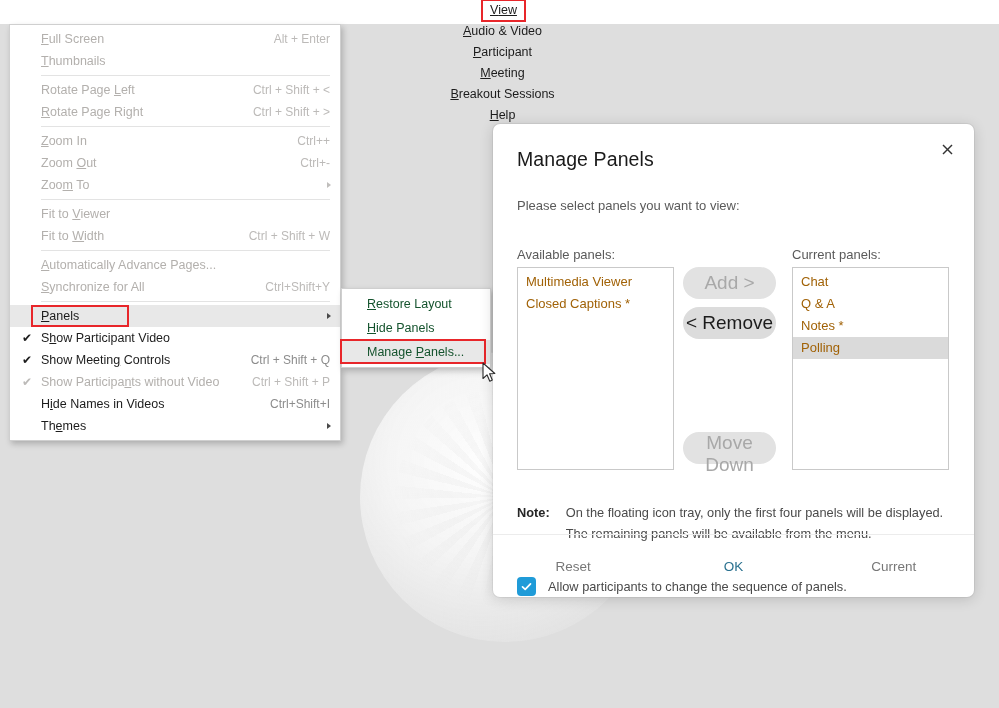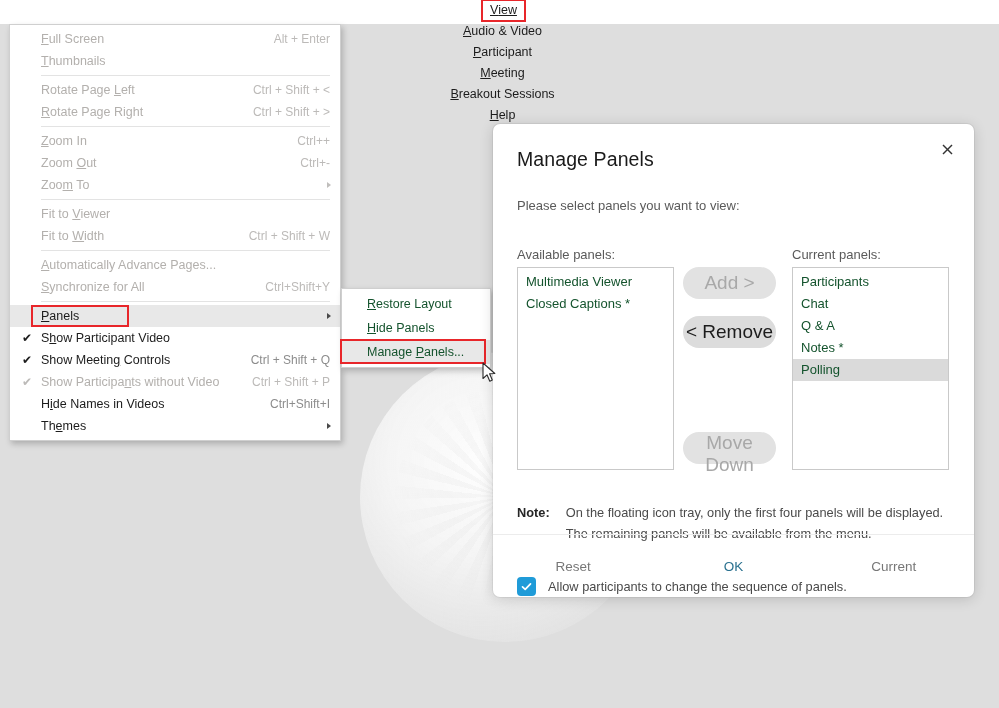--- a/index.html
+++ b/index.html
@@ -249,21 +249,21 @@
     padding-top: 3px;
     overflow: hidden;
   }
   .listbox.left  { left: 24px; }
   .listbox.right { left: 299px; }
   .litem {
     height: 22px;
     line-height: 22px;
     padding-left: 8px;
     font-size: 13px;
-    color: #14532d;
+    color: #a16207;
     white-space: nowrap;
   }
   .litem.sel { background: #dadada; }
 
   .midbtns {
     position: absolute;
     left: 190px;
     top: 143px;
     width: 93px;
     height: 203px;
@@ -276,21 +276,21 @@
     border: none;
     border-radius: 16px;
     background: #dcdcdc;
     color: #1c1c1c;
     font-size: 19px;
     font-family: "Liberation Sans", sans-serif;
     cursor: pointer;
   }
   .pbtn.disabled { color: #a8a8a8; background: #e2e2e2; cursor: default; }
   .pbtn.b-add    { top: 0px; }
-  .pbtn.b-remove { top: 49px; }
+  .pbtn.b-remove { top: 40px; }
   .pbtn.b-up     { top: 120px; }
   .pbtn.b-down   { top: 165px; }
 
   .note {
     position: absolute;
     left: 24px;
     top: 378px;
     width: 430px;
     display: flex;
     font-size: 12.8px;
@@ -480,21 +480,20 @@
     <div class="dlg-sub">Please select panels you want to view:</div>
 
     <div class="col-label left">Available panels:</div>
     <div class="col-label right">Current panels:</div>
 
     <div class="listbox left" id="available-list">
         <div class="litem">Multimedia Viewer</div>
         <div class="litem">Closed Captions *</div>
       </div>
     <div class="listbox right" id="current-list">
-        <div class="litem">Participants</div>
         <div class="litem">Chat</div>
         <div class="litem">Q &amp; A</div>
         <div class="litem">Notes *</div>
         <div class="litem sel">Polling</div>
       </div>
 
     <div class="midbtns">
       <button class="pbtn b-add disabled">Add &gt;</button>
       <button class="pbtn b-remove">&lt; Remove</button>
       <button class="pbtn b-down disabled">Move Down</button>

